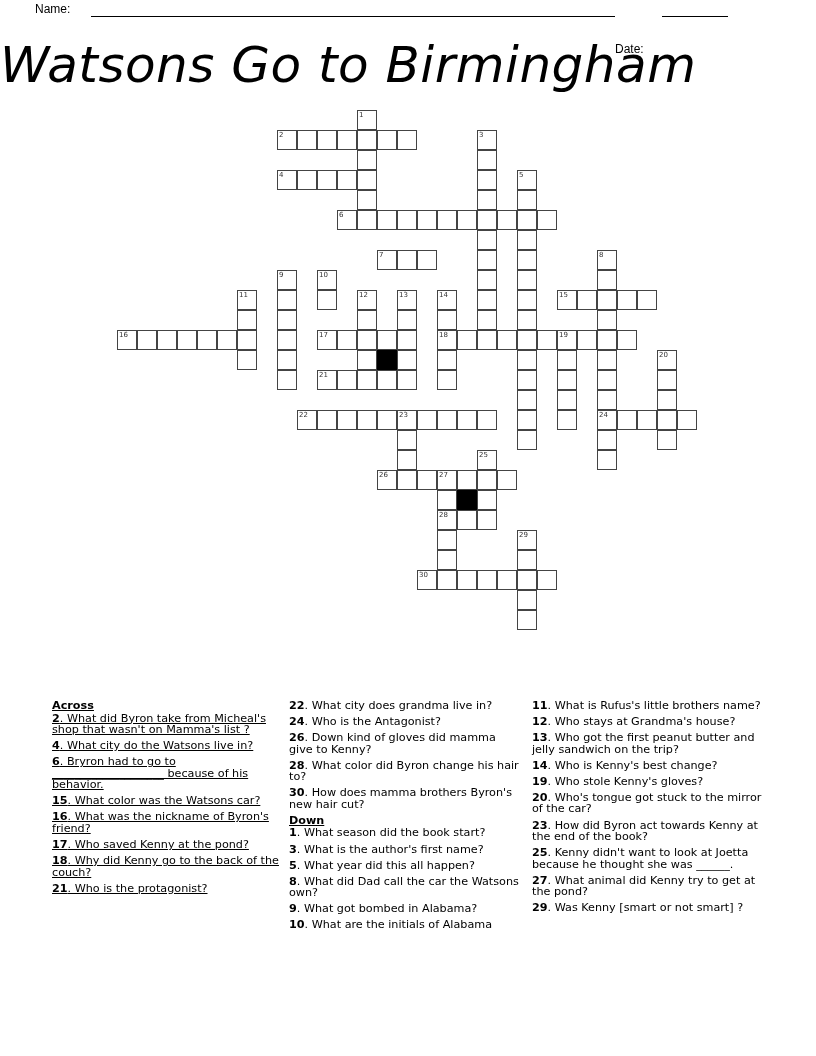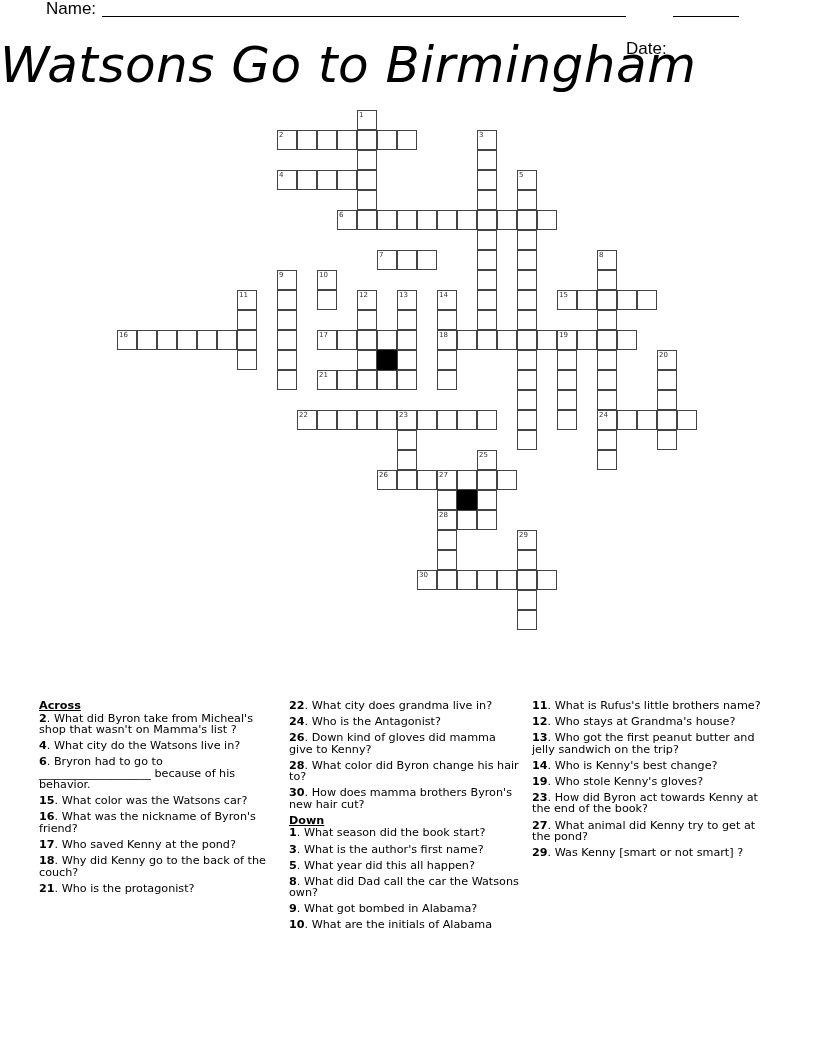--- a/index.html
+++ b/index.html
@@ -1,28 +1,28 @@
 <!DOCTYPE html>
 <html><head>
 <meta charset="utf-8">
 <style>
   html, body { margin: 0; padding: 0; background: #ffffff; }
   body { width: 816px; height: 1056px; position: relative; overflow: hidden; font-family: "Liberation Sans", sans-serif; color: #000; }
-  .header-row { position: absolute; top: 0; left: 46px; width: 700px; height: 22px; font-size: 17px; line-height: 18px; }
+  .header-row { position: absolute; top: 0; left: 35px; width: 700px; height: 22px; font-size: 12px; line-height: 18px; }
   .name-label { position: absolute; left: 0; top: 0; }
   .name-line { position: absolute; left: 56px; top: 0; width: 524px; border-bottom: 1px solid #000; height: 16px; }
   .date-label { position: absolute; left: 580px; top: 0; margin-top: 40px; }
   .date-line { position: absolute; left: 627px; top: 0; width: 66px; border-bottom: 1px solid #000; height: 16px; }
   .title { position: absolute; top: 30px; left: 0; width: 816px; font-family: "DejaVu Sans", sans-serif; font-size: 50px; line-height: 70px; letter-spacing: 0.5px; font-style: italic; }
   #grid { position: absolute; left: 0; top: 0; width: 816px; height: 680px; }
   .cell { position: absolute; width: 20px; height: 20px; box-sizing: border-box; border: 1px solid #444; background: #fff; }
   .cell.black { background: #000; border-color: #000; }
   .num { position: absolute; left: 1px; top: 0px; font-size: 7px; line-height: 8px; font-family: "DejaVu Sans", sans-serif; color: #333; }
   .clues { position: absolute; top: 700px; font-family: "DejaVu Sans", sans-serif; font-size: 11.2px; line-height: 11.5px; }
-  .col1 { left: 39px; width: 232px; }
+  .col1 { left: 52px; width: 232px; text-decoration: underline; }
   .col2 { left: 289px; width: 232px; }
   .col3 { left: 532px; width: 232px; }
   .clue { margin-bottom: 4.6px; }
   .clue b { font-weight: bold; }
   .section-head { font-weight: bold; text-decoration: underline; margin-bottom: 1px; }
 </style>
 </head>
 <body>
 
 <div class="header-row">
@@ -292,17 +292,19 @@
       <div class="clue"><b>10</b><span>. What are the initials of Alabama</span></div>
     </div>
 </div>
 <div class="clues col3">
   <div id="c3">
       <div class="clue"><b>11</b><span>. What is Rufus's little brothers name?</span></div>
       <div class="clue"><b>12</b><span>. Who stays at Grandma's house?</span></div>
       <div class="clue"><b>13</b><span>. Who got the first peanut butter and jelly sandwich on the trip?</span></div>
       <div class="clue"><b>14</b><span>. Who is Kenny's best change?</span></div>
       <div class="clue"><b>19</b><span>. Who stole Kenny's gloves?</span></div>
+      <div class="clue"><b>20</b><span>. Who's tongue got stuck to the mirror of the car?</span></div>
       <div class="clue"><b>23</b><span>. How did Byron act towards Kenny at the end of the book?</span></div>
+      <div class="clue"><b>25</b><span>. Kenny didn't want to look at Joetta because he thought she was ______.</span></div>
       <div class="clue"><b>27</b><span>. What animal did Kenny try to get at the pond?</span></div>
       <div class="clue"><b>29</b><span>. Was Kenny [smart or not smart] ?</span></div>
     </div>
 </div>
 
 </body></html>

